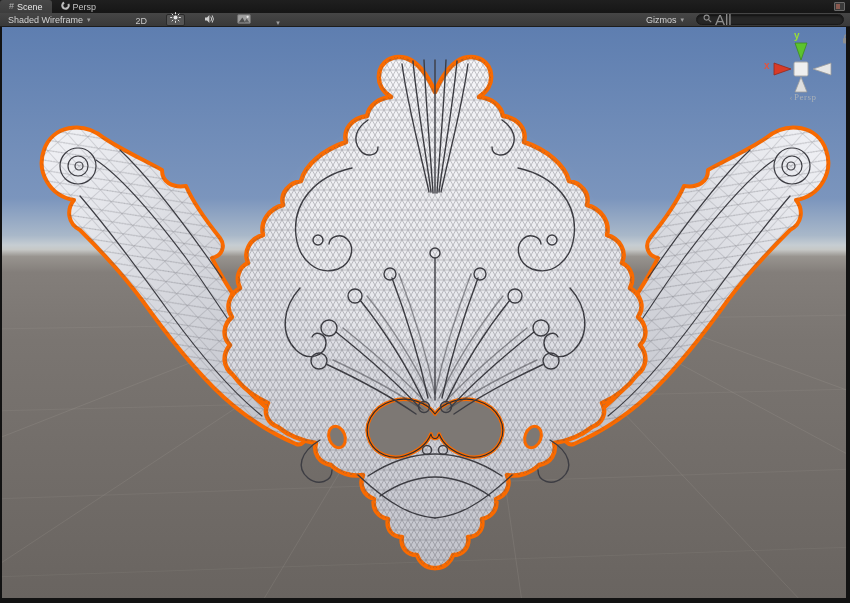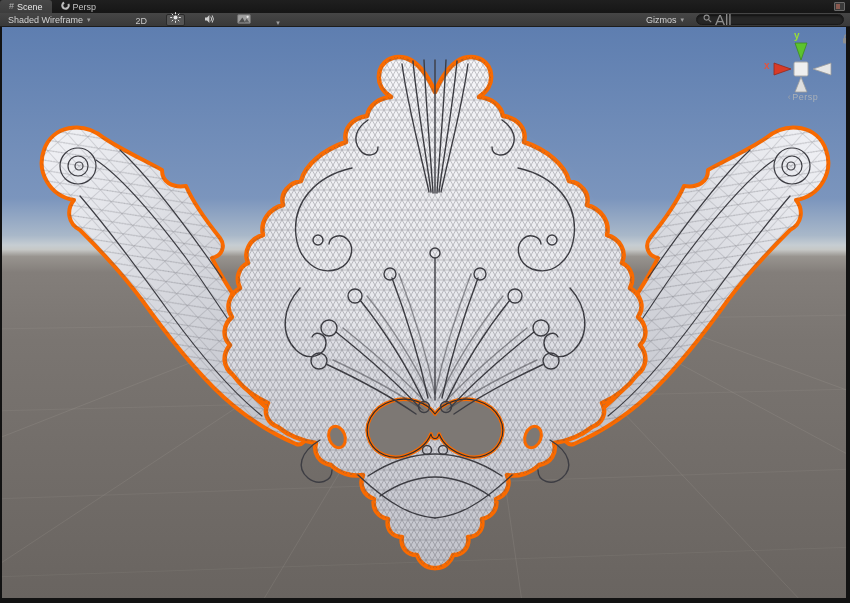--- a/index.html
+++ b/index.html
@@ -75,21 +75,21 @@
   }
   .scene-svg{position:absolute;left:0;top:0;width:100%;height:100%;}
   
   .gizmo{position:absolute;top:3px;right:3px;width:80px;height:82px;}
   .gizmo svg{position:absolute;left:0;top:0;}
   .gz-ylabel{position:absolute;left:31px;top:0px;font-size:10px;font-weight:bold;color:#9adf35;}
   .gz-xlabel{position:absolute;left:1px;top:30px;font-size:10px;font-weight:bold;color:#e05540;}
   .gz-lock{position:absolute;right:1px;top:4px;}
   .gz-persp{
     position:absolute;left:0;right:0;top:62px;text-align:center;
-    font-size:9px;color:#a9b0b8;letter-spacing:.5px;
+    font-size:9px;color:#a9b0b8;letter-spacing:.5px;font-family:Liberation Serif, serif;
   }
   .gz-persp .arrow{margin-right:1px;color:#9aa1a9;}
 </style>
 </head>
 <body>
 
 <div class="window">
 
   <div class="tabbar">
     <div class="tab active">

